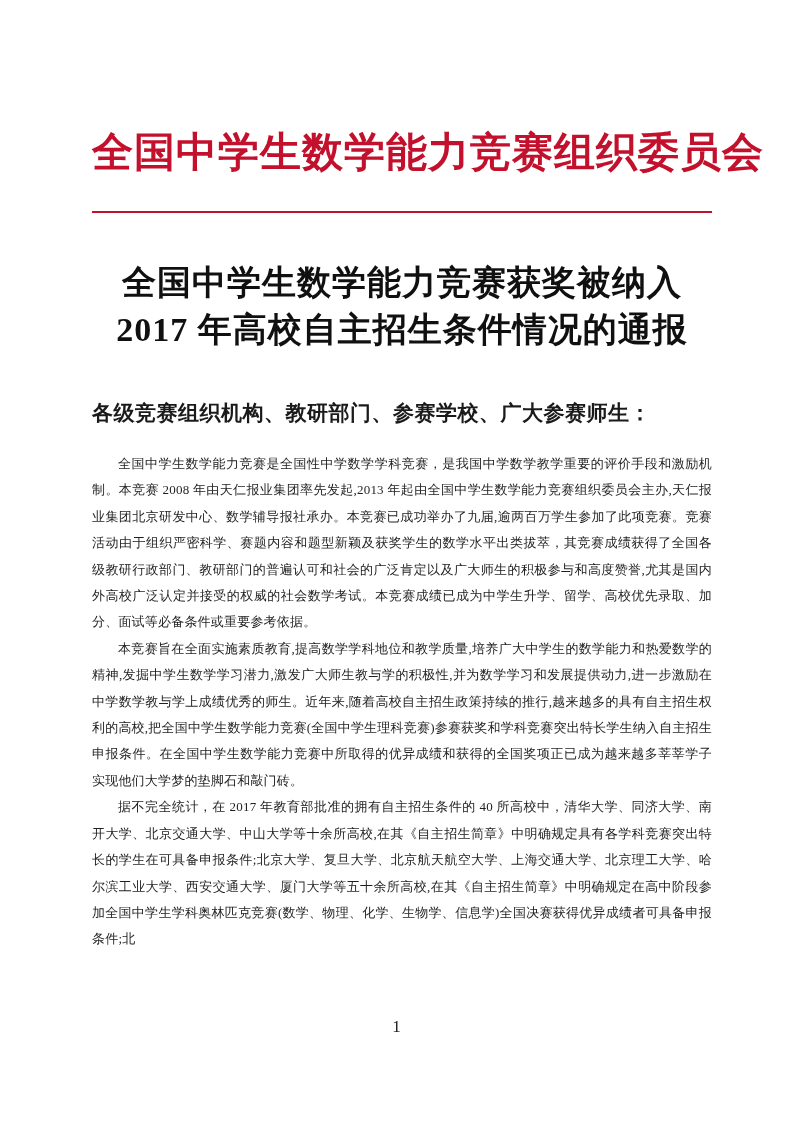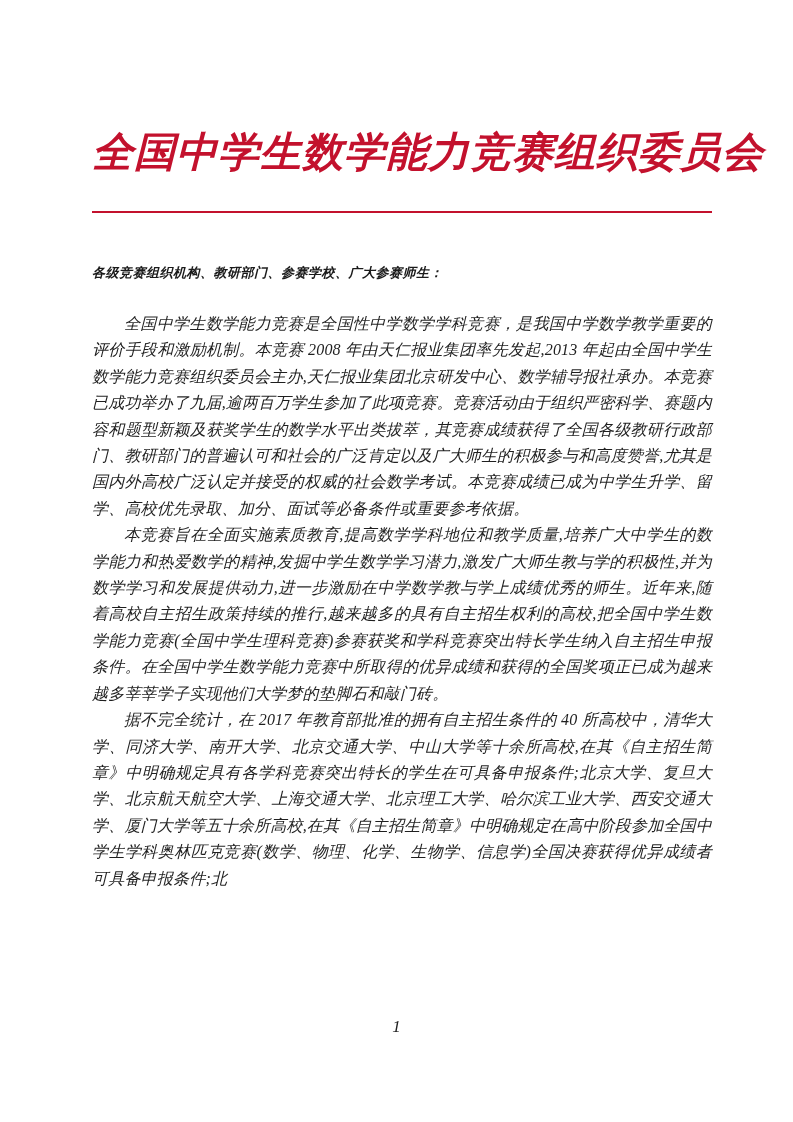--- a/index.html
+++ b/index.html
@@ -10,21 +10,20 @@
   .page {
     position: relative;
     width: 793px;
     height: 1122px;
     margin: 0 auto;
     background: #ffffff;
     box-sizing: border-box;
     padding: 130px 81px 8px 92px;
     overflow: hidden;
     font-family: "Liberation Serif", "DejaVu Serif", serif;
-    font-style: italic;
   }
   .org-header {
     font-family: "Liberation Serif", "DejaVu Serif", serif;
     font-size: 41px;
     font-weight: bold;
     line-height: 44px;
     letter-spacing: 1px;
     text-align: center;
     color: #c3112d;
     white-space: nowrap;
@@ -43,29 +42,29 @@
     font-weight: bold;
     line-height: 47px;
     letter-spacing: 1px;
     text-align: center;
     color: #101010;
   }
   .salutation {
     margin: 49px 0 12px 0;
     font-family: "Liberation Sans", "DejaVu Sans", sans-serif;
     font-weight: bold;
-    font-size: 13px;
+    font-size: 21px;
     line-height: 22px;
     color: #1a1a1a;
     letter-spacing: 0.5px;
   }
   .body-para {
     margin: 0;
     font-family: "Liberation Serif", "DejaVu Serif", serif;
-    font-size: 16px;
+    font-size: 13px;
     line-height: 26.4px;
     letter-spacing: 0.2px;
     text-align: justify;
     text-indent: 2em;
     color: #1f1f1f;
   }
   .body-para.first {
     margin-top: 27px;
   }
   .page-number {
@@ -82,20 +81,24 @@
 </style>
 </head>
 <body>
 
 <div class="page">
 
   <div class="org-header">全国中学生数学能力竞赛组织委员会</div>
 
   <hr class="red-rule">
 
+  <h1 class="doc-title">
+    <span>全国中学生数学能力竞赛获奖被纳入</span><br>
+    <span>2017 年高校自主招生条件情况的通报</span>
+  </h1>
 
   <p class="salutation">各级竞赛组织机构、教研部门、参赛学校、广大参赛师生：</p>
 
   <p class="body-para first">全国中学生数学能力竞赛是全国性中学数学学科竞赛，是我国中学数学教学重要的评价手段和激励机制。本竞赛 2008 年由天仁报业集团率先发起,2013 年起由全国中学生数学能力竞赛组织委员会主办,天仁报业集团北京研发中心、数学辅导报社承办。本竞赛已成功举办了九届,逾两百万学生参加了此项竞赛。竞赛活动由于组织严密科学、赛题内容和题型新颖及获奖学生的数学水平出类拔萃，其竞赛成绩获得了全国各级教研行政部门、教研部门的普遍认可和社会的广泛肯定以及广大师生的积极参与和高度赞誉,尤其是国内外高校广泛认定并接受的权威的社会数学考试。本竞赛成绩已成为中学生升学、留学、高校优先录取、加分、面试等必备条件或重要参考依据。</p>
 
   <p class="body-para">本竞赛旨在全面实施素质教育,提高数学学科地位和教学质量,培养广大中学生的数学能力和热爱数学的精神,发掘中学生数学学习潜力,激发广大师生教与学的积极性,并为数学学习和发展提供动力,进一步激励在中学数学教与学上成绩优秀的师生。近年来,随着高校自主招生政策持续的推行,越来越多的具有自主招生权利的高校,把全国中学生数学能力竞赛(全国中学生理科竞赛)参赛获奖和学科竞赛突出特长学生纳入自主招生申报条件。在全国中学生数学能力竞赛中所取得的优异成绩和获得的全国奖项正已成为越来越多莘莘学子实现他们大学梦的垫脚石和敲门砖。</p>
 
   <p class="body-para">据不完全统计，在 2017 年教育部批准的拥有自主招生条件的 40 所高校中，清华大学、同济大学、南开大学、北京交通大学、中山大学等十余所高校,在其《自主招生简章》中明确规定具有各学科竞赛突出特长的学生在可具备申报条件;北京大学、复旦大学、北京航天航空大学、上海交通大学、北京理工大学、哈尔滨工业大学、西安交通大学、厦门大学等五十余所高校,在其《自主招生简章》中明确规定在高中阶段参加全国中学生学科奥林匹克竞赛(数学、物理、化学、生物学、信息学)全国决赛获得优异成绩者可具备申报条件;北</p>
 
   <div class="page-number">1</div>

